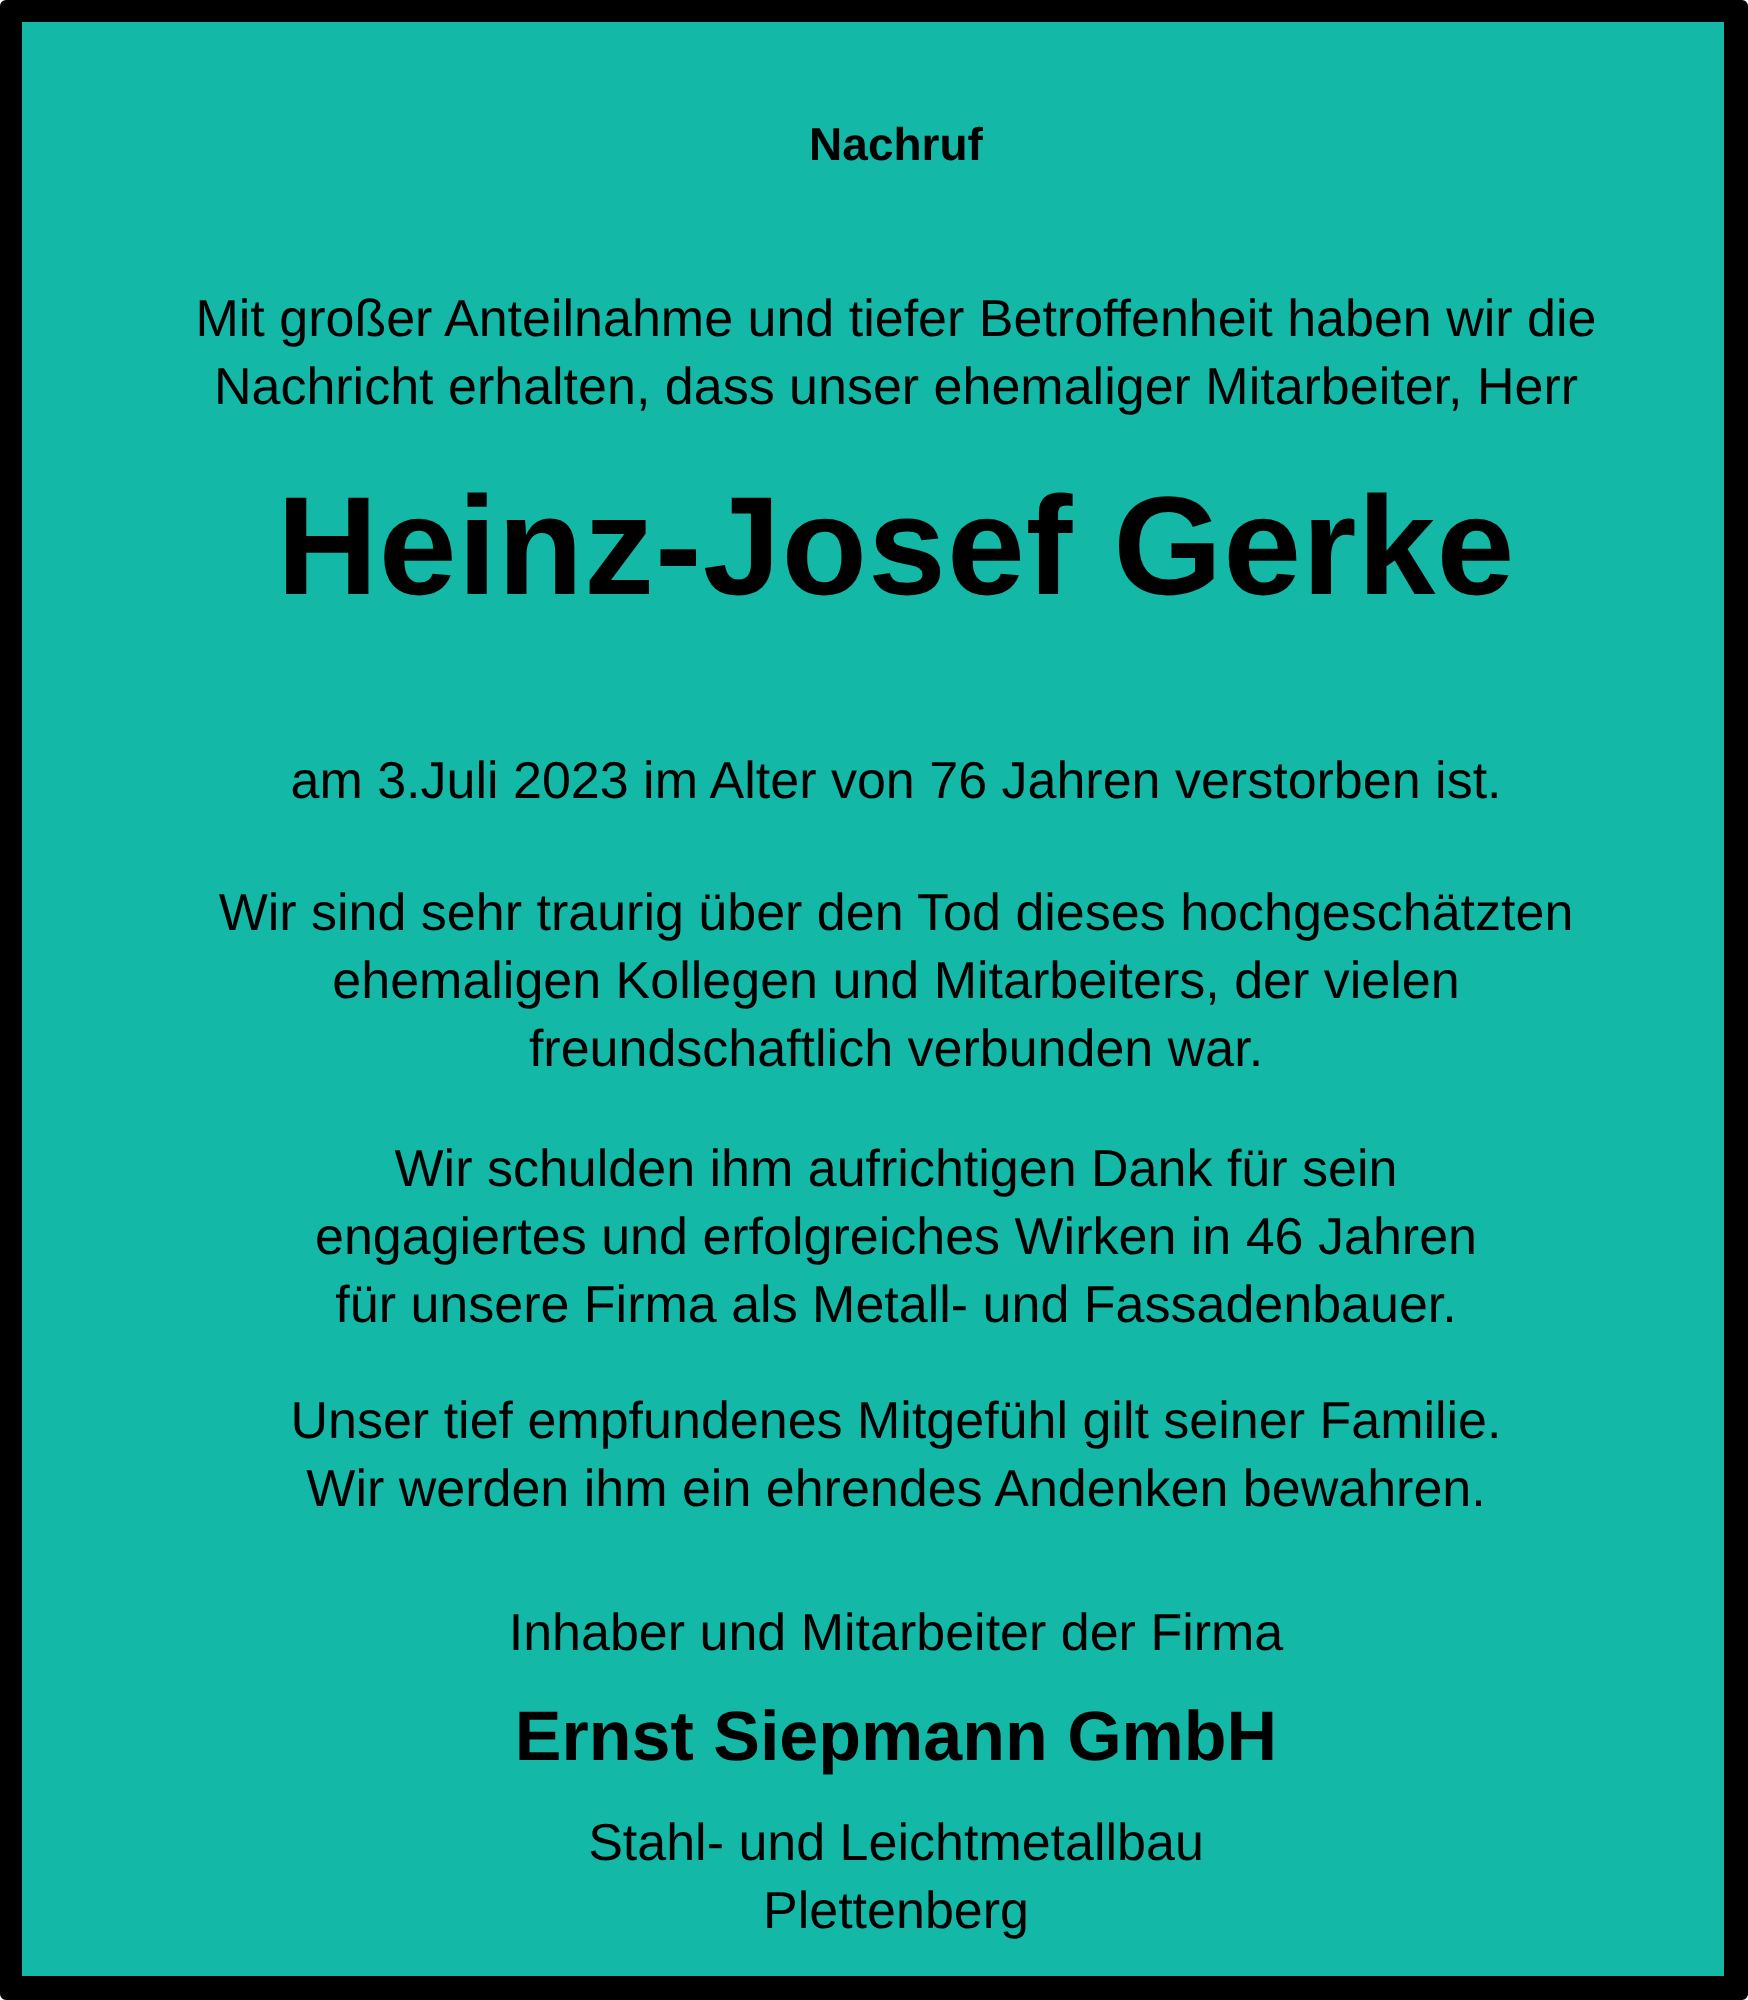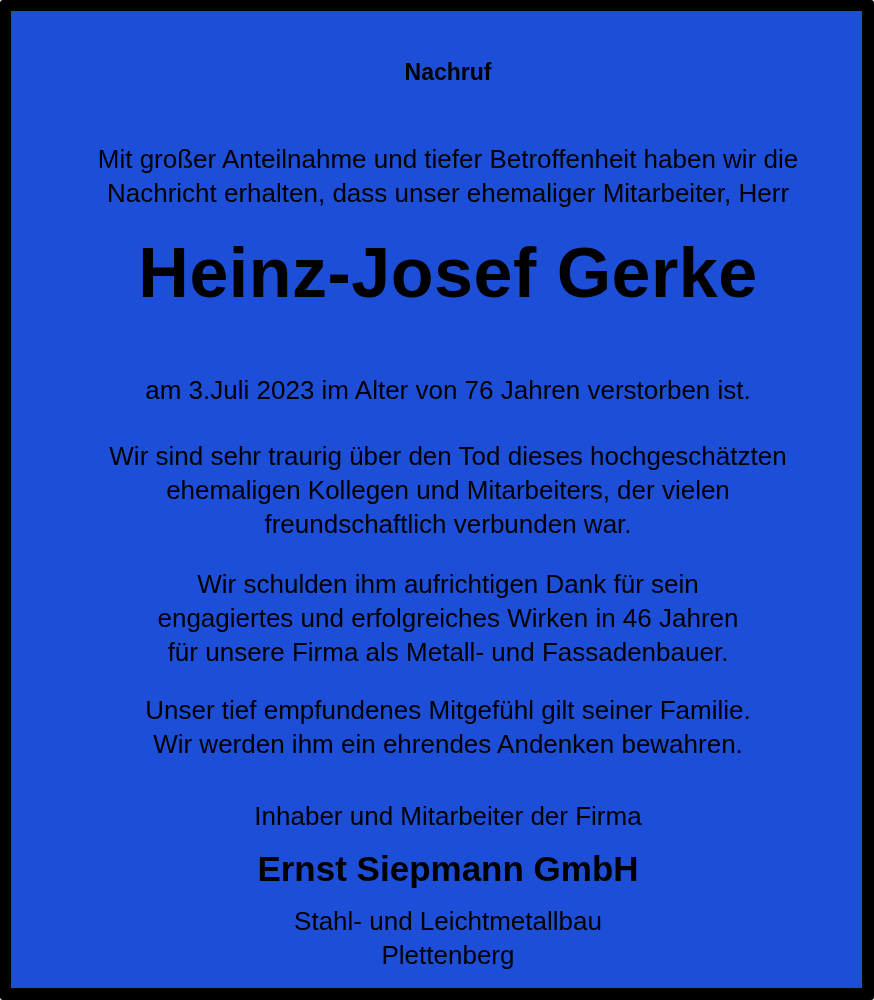--- a/index.html
+++ b/index.html
@@ -19,21 +19,21 @@
       position: absolute;
       left: 0; top: 0;
       width: 874px;
       height: 1000px;
       box-sizing: border-box;
       border-top: 11px solid #000;
       border-left: 11px solid #000;
       border-right: 12px solid #000;
       border-bottom: 12px solid #000;
       border-radius: 3px;
-      background: #1d4ed8;
+      background: #14b8a6;
     }
     .line {
       position: absolute;
       left: 0;
       width: 874px;
       text-align: center;
       white-space: nowrap;
     }
     .title {
       top: 48px;

